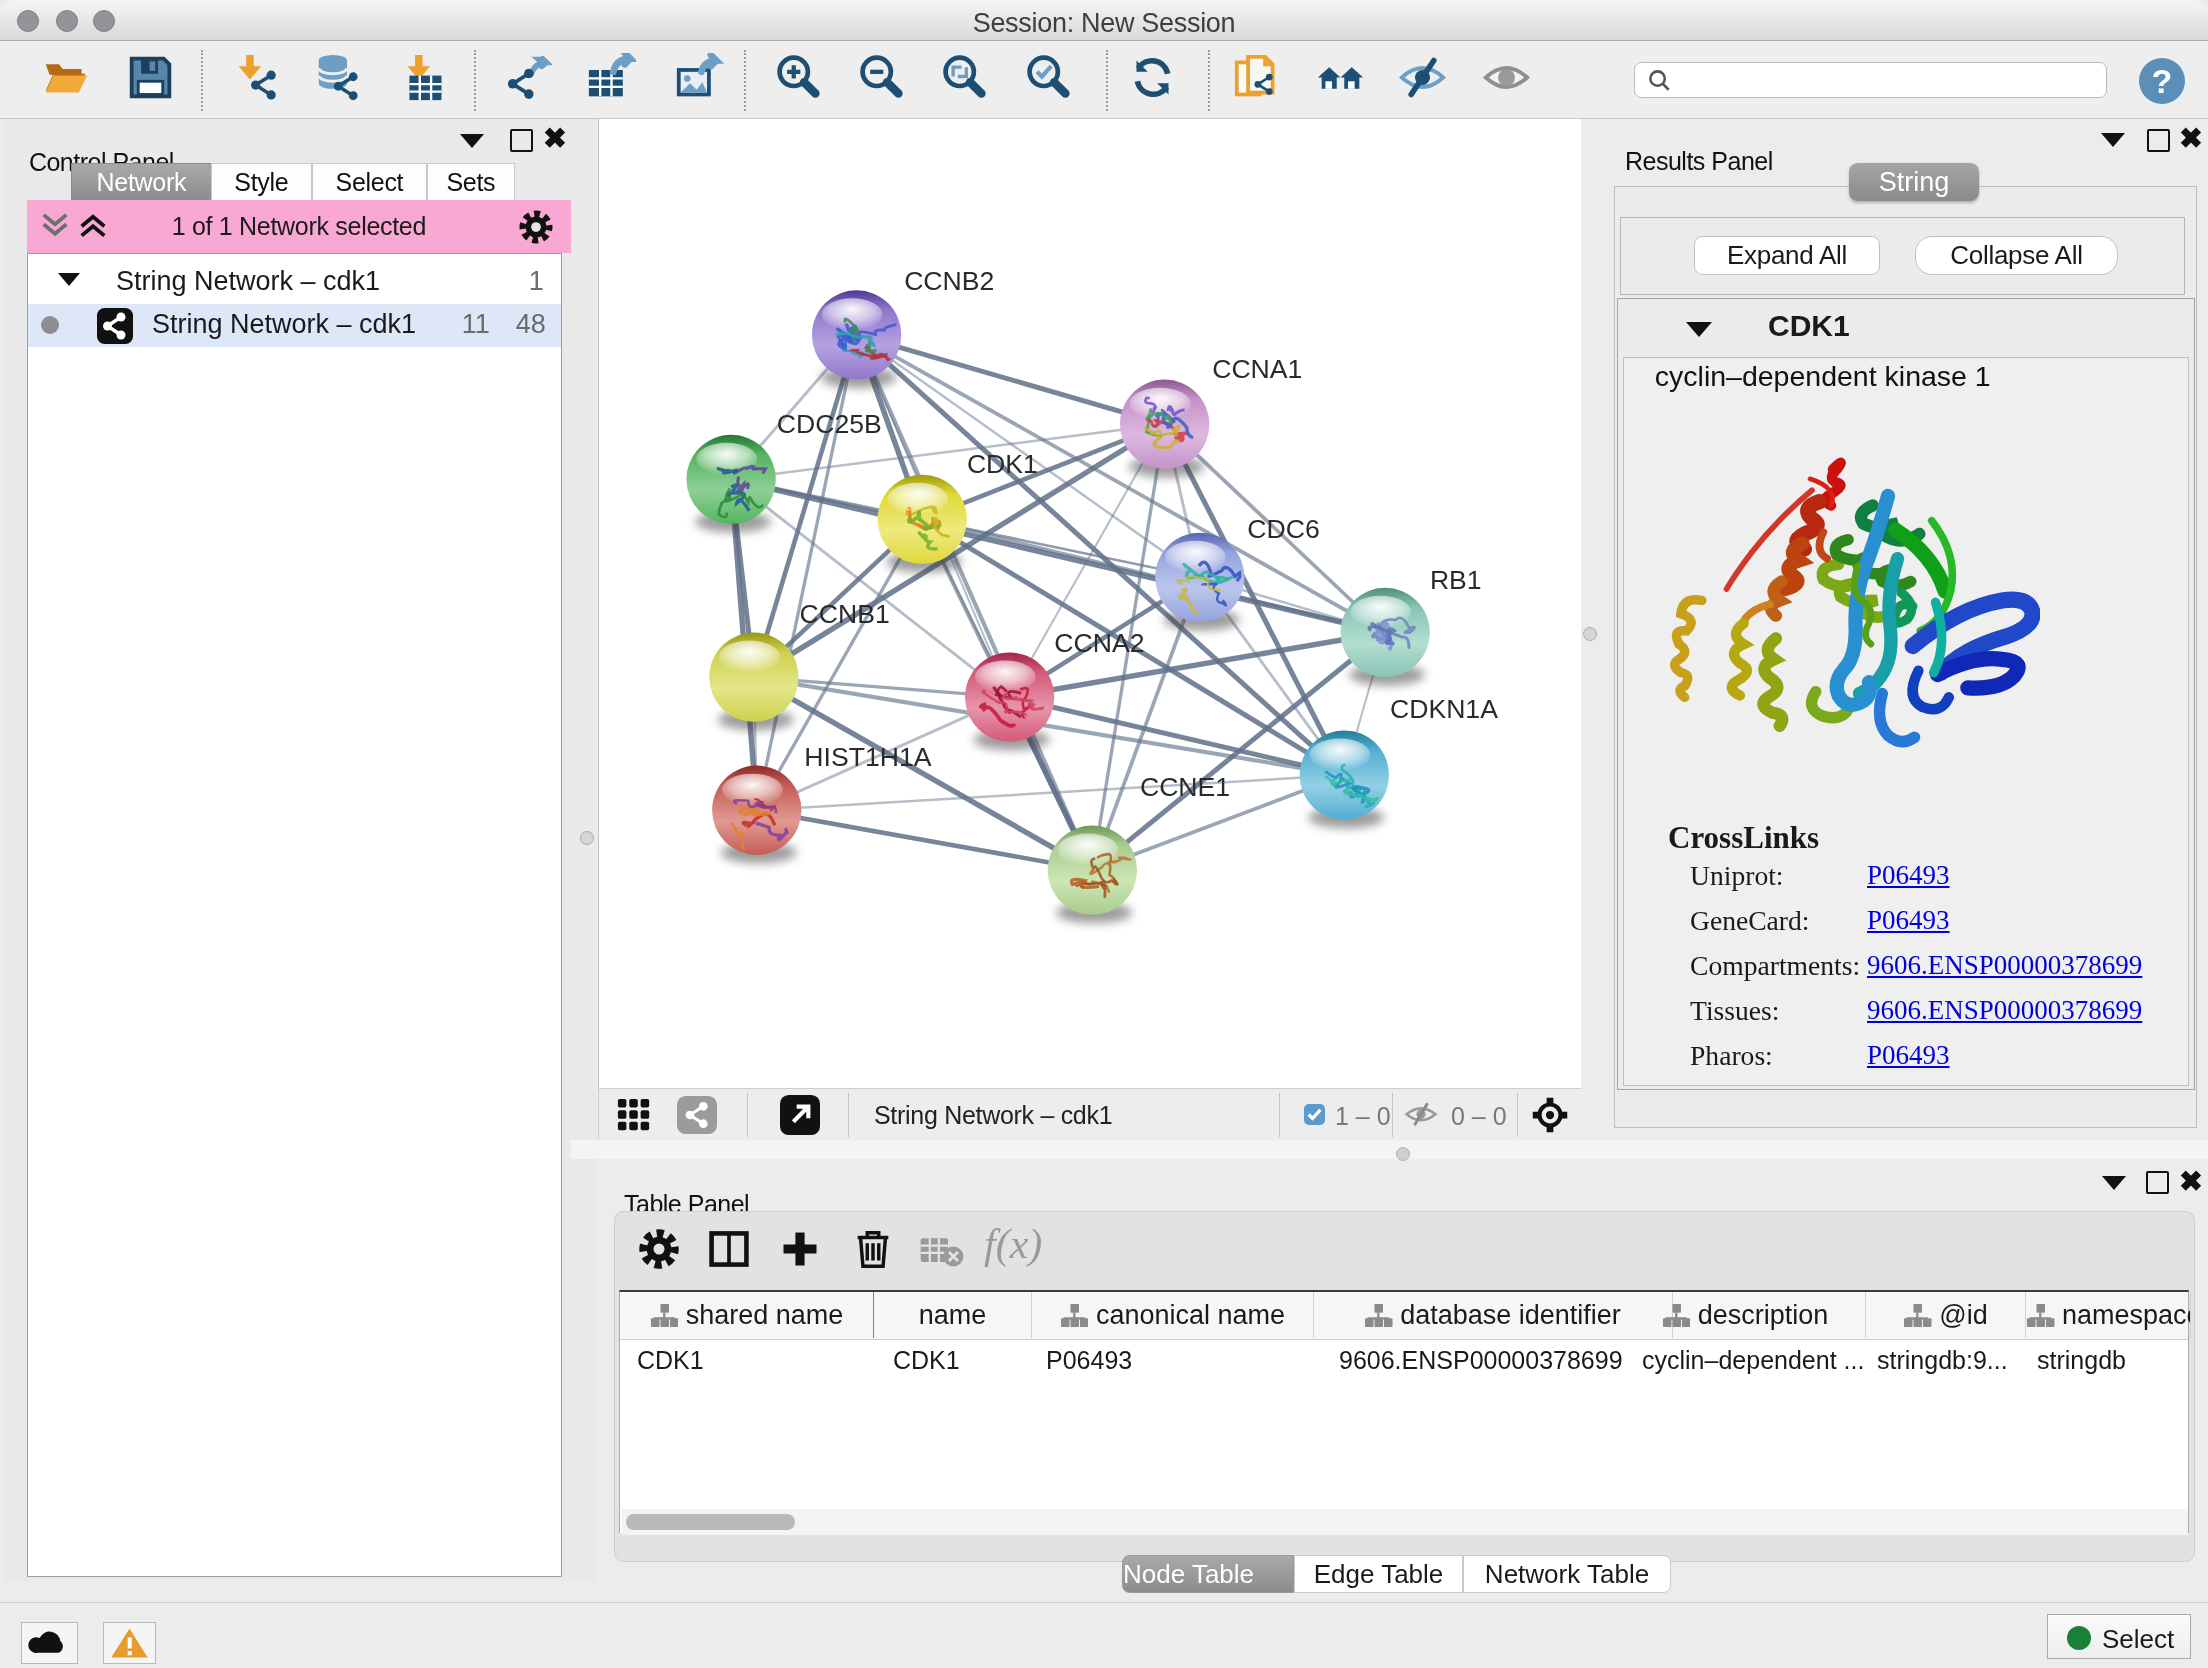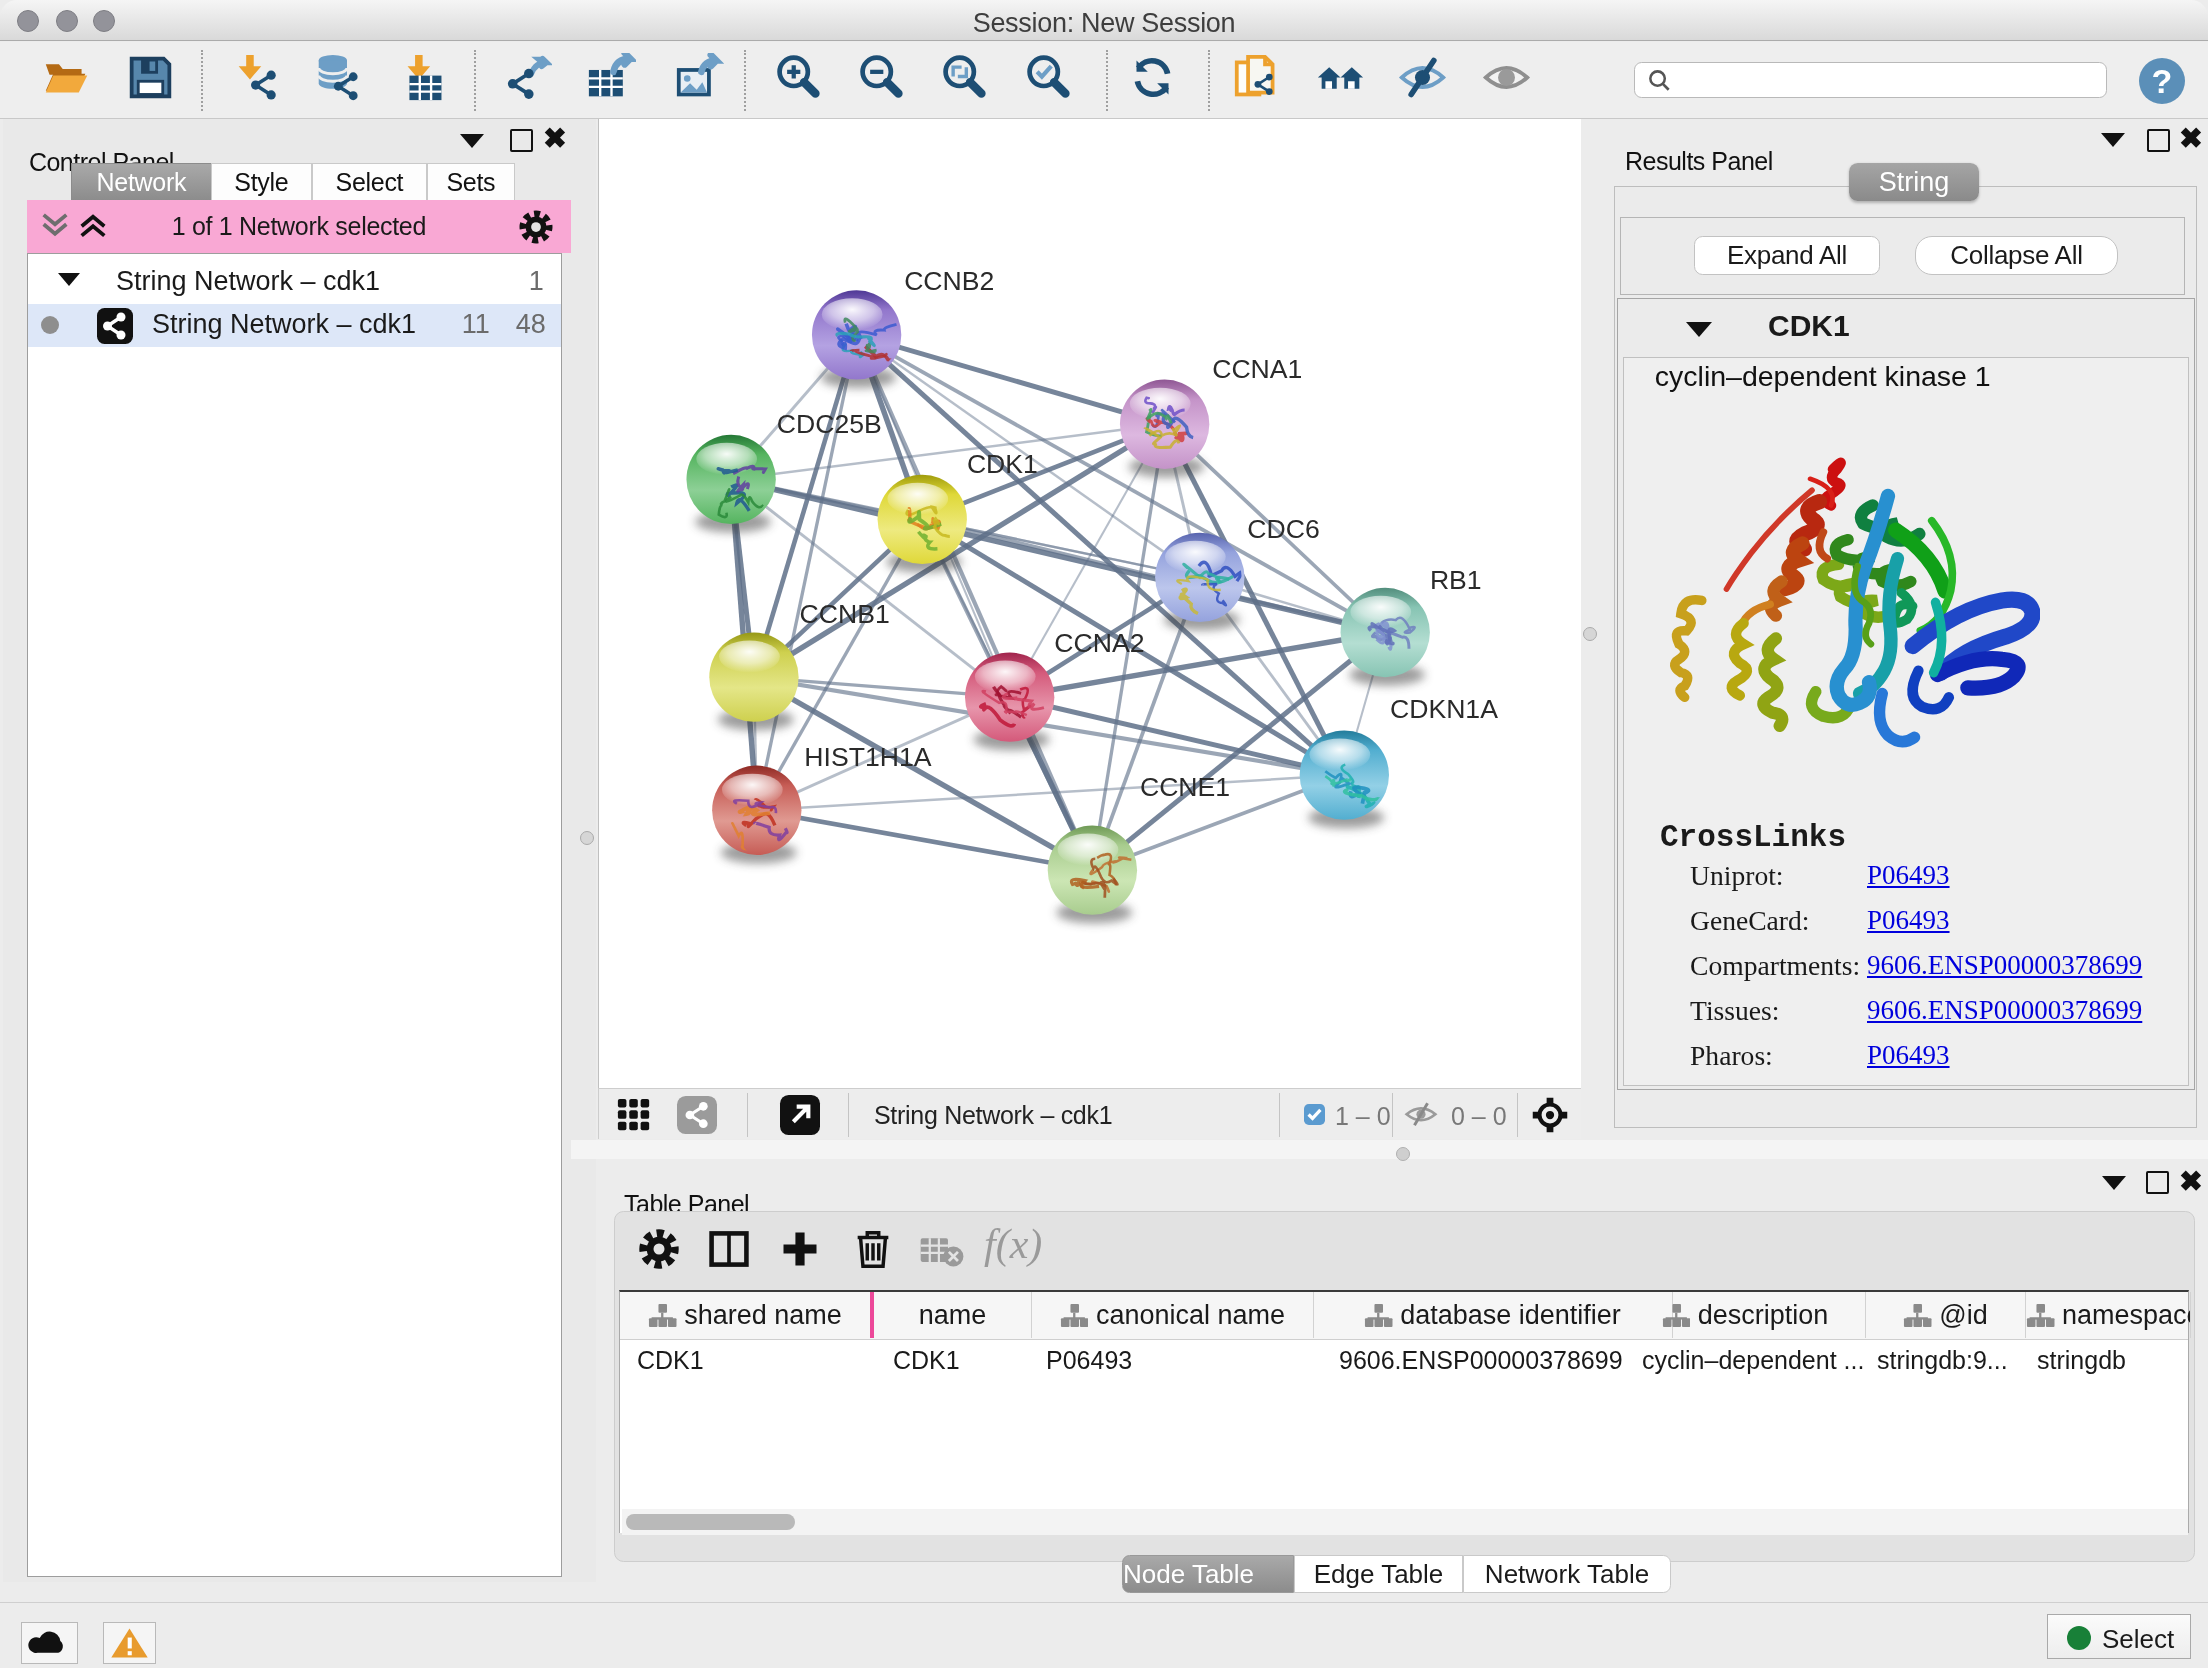--- a/index.html
+++ b/index.html
@@ -636,21 +636,21 @@
 <path d="M240 46 q-12 44 -24 74 q-12 34 -10 66 q0 30 -12 42 q-12 14 -6 28 q8 14 22 8 q14 -6 10 -22" stroke="#2890d0" stroke-width="15"></path>
 <path d="M266 204 q48 -40 94 -48 q28 -4 32 12 q2 16 -28 26 q-48 14 -68 38" stroke="#2048c8" stroke-width="17"></path>
 <path d="M292 234 q38 -20 68 -16 q26 2 12 18 q-14 14 -48 12" stroke="#1028b8" stroke-width="16"></path>
 <path d="M272 230 q-14 28 4 38 q20 8 28 -10" stroke="#1040c0" stroke-width="11"></path>
 <path d="M290 158 q14 44 -2 74" stroke="#10b0a0" stroke-width="10"></path>
 <path d="M234 254 q-8 30 6 44 q14 12 28 2" stroke="#2878d8" stroke-width="12"></path>
 <path d="M208 120 q-8 26 4 36 q14 8 8 24 q-8 14 2 22" stroke="#58a018" stroke-width="7"></path>
 <path d="M172 84 q-10 20 4 28" stroke="#c04818" stroke-width="8"></path>
 </g>
     </svg>
-  <div style="position:absolute;left:76px;top:701px;font-family:Liberation Mono, monospace;font-size:31px;font-weight:bold">CrossLinks</div>
+  <div style="position:absolute;left:84px;top:701px;font-family:Liberation Serif, serif;font-size:31px;font-weight:bold">CrossLinks</div>
   <div id="xlinks" style="position:absolute;left:106px;top:741px;font-family:'Liberation Serif',serif;font-size:27.6px">
     <div style="height:45px">Uniprot:</div>
     <div style="height:45px">GeneCard:</div>
     <div style="height:45px">Compartments:</div>
     <div style="height:45px">Tissues:</div>
     <div style="height:45px">Pharos:</div>
   </div>
   <div id="xvals" style="position:absolute;left:283px;top:741px;font-family:'Liberation Serif',serif;font-size:27px;text-decoration:underline;color:#0000dd">
     <div style="height:45px">P06493</div>
     <div style="height:45px">P06493</div>
@@ -692,21 +692,21 @@
         </g>
         <g stroke="#e3e3e3" stroke-width="2.4">
           <path d="M2 16 h30 M2 24 h30 M12 8 v26 M22 8 v26"></path>
         </g>
         <circle cx="38" cy="28" r="11" fill="#9a9a9a"></circle>
         <path d="M33 23 l10 10 M43 23 l-10 10" stroke="#e3e3e3" stroke-width="3"></path>
       </svg></div>
   <div style="position:absolute;left:386px;top:61px;font-family:'Liberation Serif',serif;font-style:italic;font-size:42px;color:#9a9a9a">f(x)</div>
   <div id="tbl" style="position:absolute;left:21px;top:131px;width:1570px;height:243px;background:#fff;border-top:2.9px solid #3a3a3a;border-left:1px solid #aaa;border-right:1px solid #aaa">
     <div id="thead" style="position:absolute;left:0;top:0;width:100%;height:48px;background:#f6f6f6;border-bottom:1.9px solid #cfcfcf">
-        <div style="position:absolute;left:0px;top:0;width:254px;height:46px;border-right:4px solid #ec4899;font-size:27px;text-align:center;line-height:46px;white-space:nowrap;overflow:hidden"><svg viewBox="0 0 30 26" style="width:28.5px;height:25px;vertical-align:-3.8px">
+        <div style="position:absolute;left:0px;top:0;width:254px;height:46px;border-right:1px solid #ec4899;font-size:27px;text-align:center;line-height:46px;white-space:nowrap;overflow:hidden"><svg viewBox="0 0 30 26" style="width:28.5px;height:25px;vertical-align:-3.8px">
             <g fill="#8a8a8a">
               <rect x="11" y="1" width="9" height="9" rx="1"></rect>
               <rect x="1" y="16" width="9" height="9" rx="1"></rect>
               <rect x="11" y="16" width="9" height="9" rx="1"></rect>
               <rect x="21" y="16" width="9" height="9" rx="1"></rect>
               <path d="M15 10 v4 M5 20 v-4 h20 v4 M15 14 v4" stroke="#8a8a8a" stroke-width="2.4" fill="none"></path>
             </g>
           </svg> shared name</div>
         <div style="position:absolute;left:254px;top:0;width:158px;height:46px;border-right:1px solid #d2d2d2;font-size:27px;text-align:center;line-height:46px;white-space:nowrap;overflow:hidden"> name</div>
         <div style="position:absolute;left:412px;top:0;width:282px;height:46px;border-right:1px solid #d2d2d2;font-size:27px;text-align:center;line-height:46px;white-space:nowrap;overflow:hidden"><svg viewBox="0 0 30 26" style="width:28.5px;height:25px;vertical-align:-3.8px">

